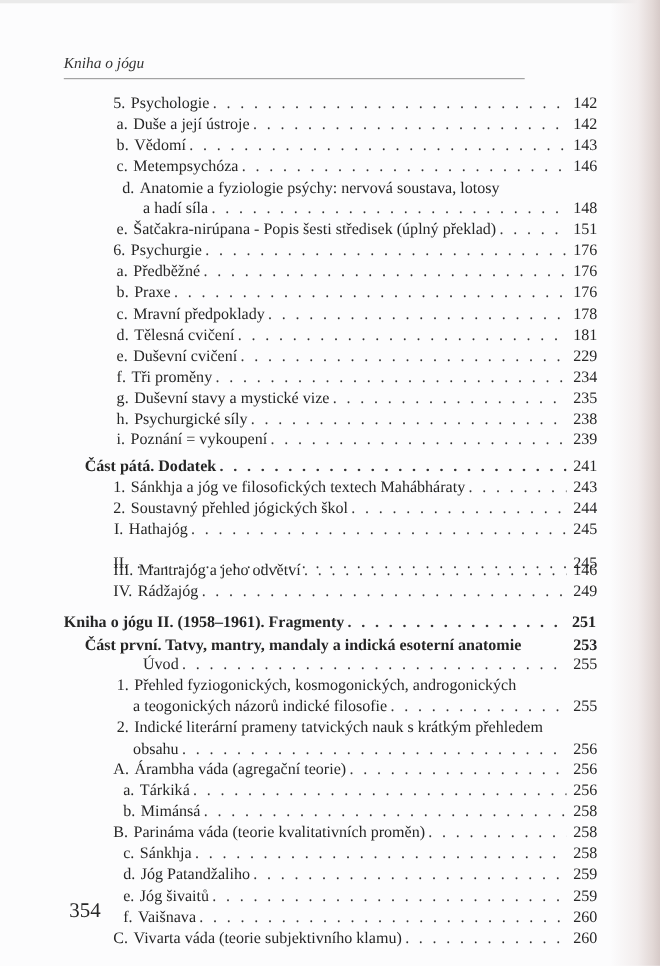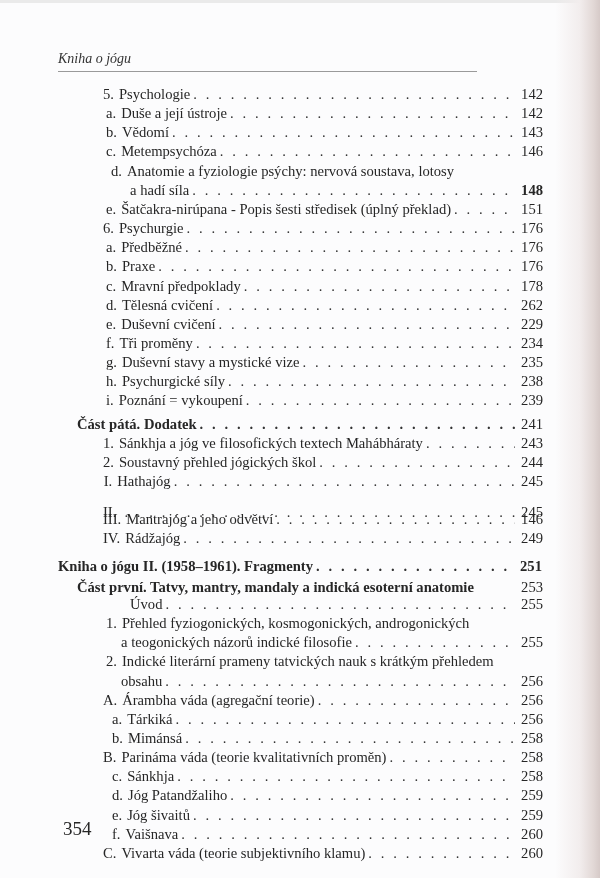--- a/index.html
+++ b/index.html
@@ -96,21 +96,21 @@
         <span class="num" style="width: 16px;">d.</span>
         <span class="label">Anatomie a fyziologie psýchy: nervová soustava, lotosy</span>
         <span style="flex: 1 1 auto;"></span>
         <span class="page" style="font-weight: normal;"></span>
       </div>
     </div>
     <div class="row" style="top: 95.75px;">
       <div class="entry" style="left: 130px;">
         <span class="label">a hadí síla</span>
         <span class="dots"></span>
-        <span class="page" style="font-weight: bold;">148</span>
+        <span class="page" style="font-weight: normal;">148</span>
       </div>
     </div>
     <div class="row" style="top: 114.9px;">
       <div class="entry" style="left: 106px;">
         <span class="num" style="width: 16px;">e.</span>
         <span class="label">Šatčakra-nirúpana - Popis šesti středisek (úplný překlad)</span>
         <span class="dots"></span>
         <span class="page" style="font-weight: normal;">151</span>
       </div>
     </div>
@@ -144,21 +144,21 @@
         <span class="label">Mravní předpoklady</span>
         <span class="dots"></span>
         <span class="page" style="font-weight: normal;">178</span>
       </div>
     </div>
     <div class="row" style="top: 210.65px;">
       <div class="entry" style="left: 106px;">
         <span class="num" style="width: 16px;">d.</span>
         <span class="label">Tělesná cvičení</span>
         <span class="dots"></span>
-        <span class="page" style="font-weight: normal;">262</span>
+        <span class="page" style="font-weight: normal;">181</span>
       </div>
     </div>
     <div class="row" style="top: 229.8px;">
       <div class="entry" style="left: 106px;">
         <span class="num" style="width: 16px;">e.</span>
         <span class="label">Duševní cvičení</span>
         <span class="dots"></span>
         <span class="page" style="font-weight: normal;">229</span>
       </div>
     </div>
@@ -252,21 +252,21 @@
       <div class="entry bold" style="left: 58px;">
         <span class="label">Kniha o jógu II. (1958–1961). Fragmenty</span>
         <span class="dots"></span>
         <span class="page" style="font-weight: bold; text-align: center;">251</span>
       </div>
     </div>
     <div class="row" style="top: 492.75px;">
       <div class="entry bold" style="left: 77px;">
         <span class="label">Část první. Tatvy, mantry, mandaly a indická esoterní anatomie</span>
         <span style="flex: 1 1 auto;"></span>
-        <span class="page" style="font-weight: normal;">253</span>
+        <span class="page" style="font-weight: bold;">253</span>
       </div>
     </div>
     <div class="row" style="top: 509.9px;">
       <div class="entry" style="left: 130px;">
         <span class="label">Úvod</span>
         <span class="dots"></span>
         <span class="page" style="font-weight: normal;">255</span>
       </div>
     </div>
     <div class="row" style="top: 529.05px;">

